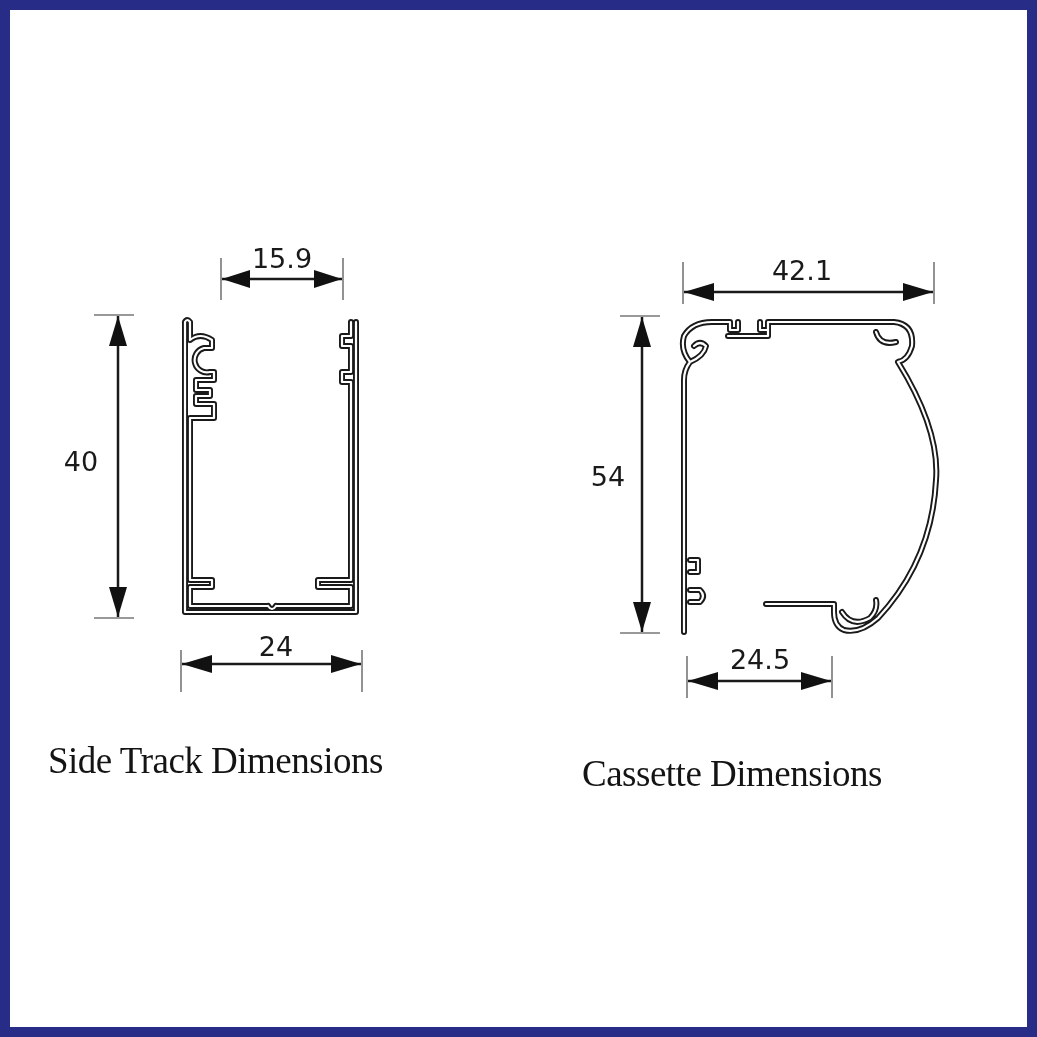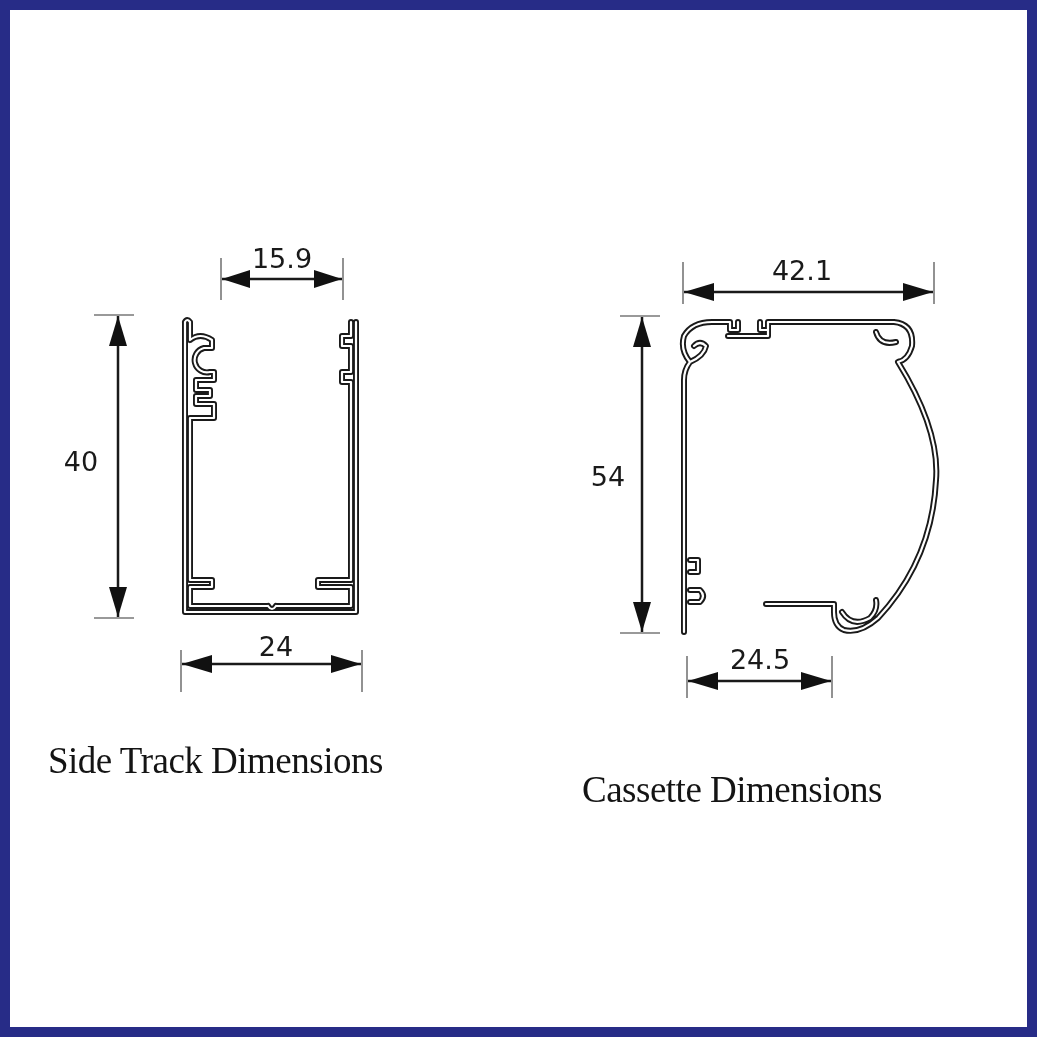--- a/index.html
+++ b/index.html
@@ -131,13 +131,13 @@
       <line class="extline" x1="832" y1="656" x2="832" y2="698"></line>
       <line class="dimline" x1="688" y1="681" x2="831" y2="681"></line>
       <polygon class="arrow" points="688,681 718,672 718,690"></polygon>
       <polygon class="arrow" points="831,681 801,672 801,690"></polygon>
       <text class="dimtext" x="760" y="669" text-anchor="middle">24.5</text>
     </g>
   </g>
 </svg>
 
 <div class="caption" style="left:48px; top:739px;">Side Track Dimensions</div>
-<div class="caption" style="left:582px; top:768px;">Cassette Dimensions</div>
+<div class="caption" style="left:582px; top:752px;">Cassette Dimensions</div>
 
 </body></html>

